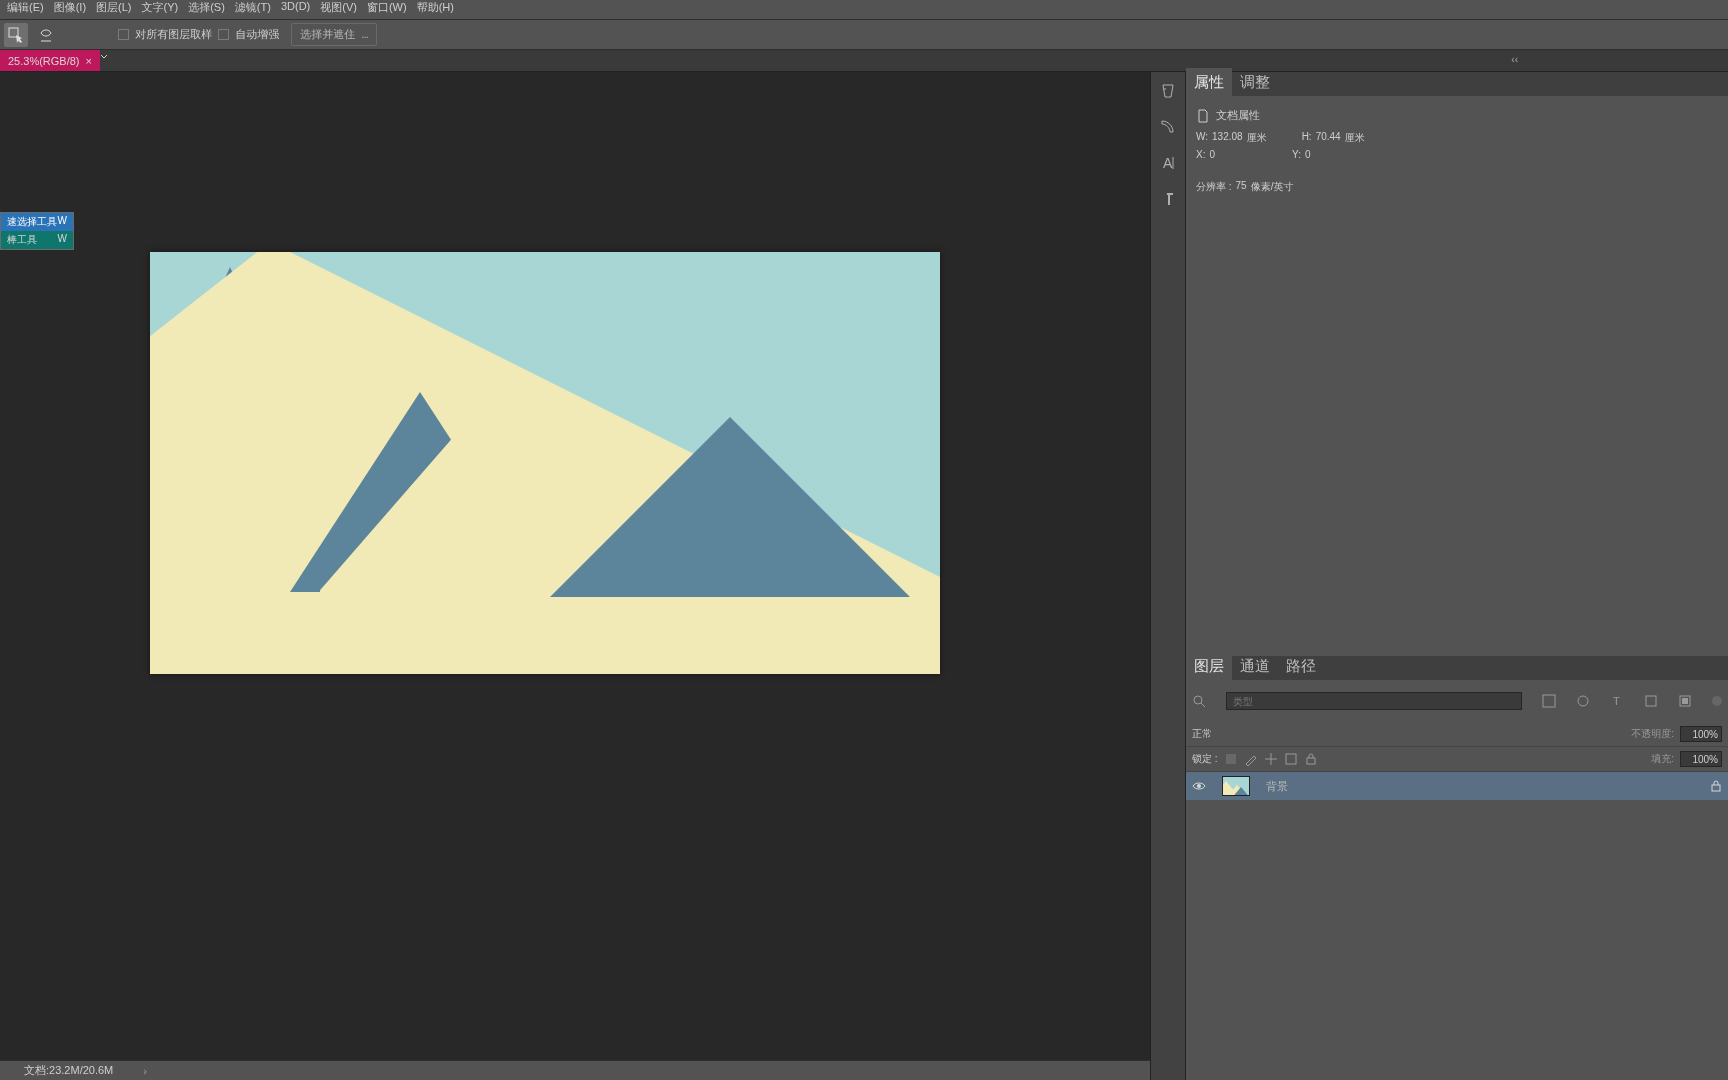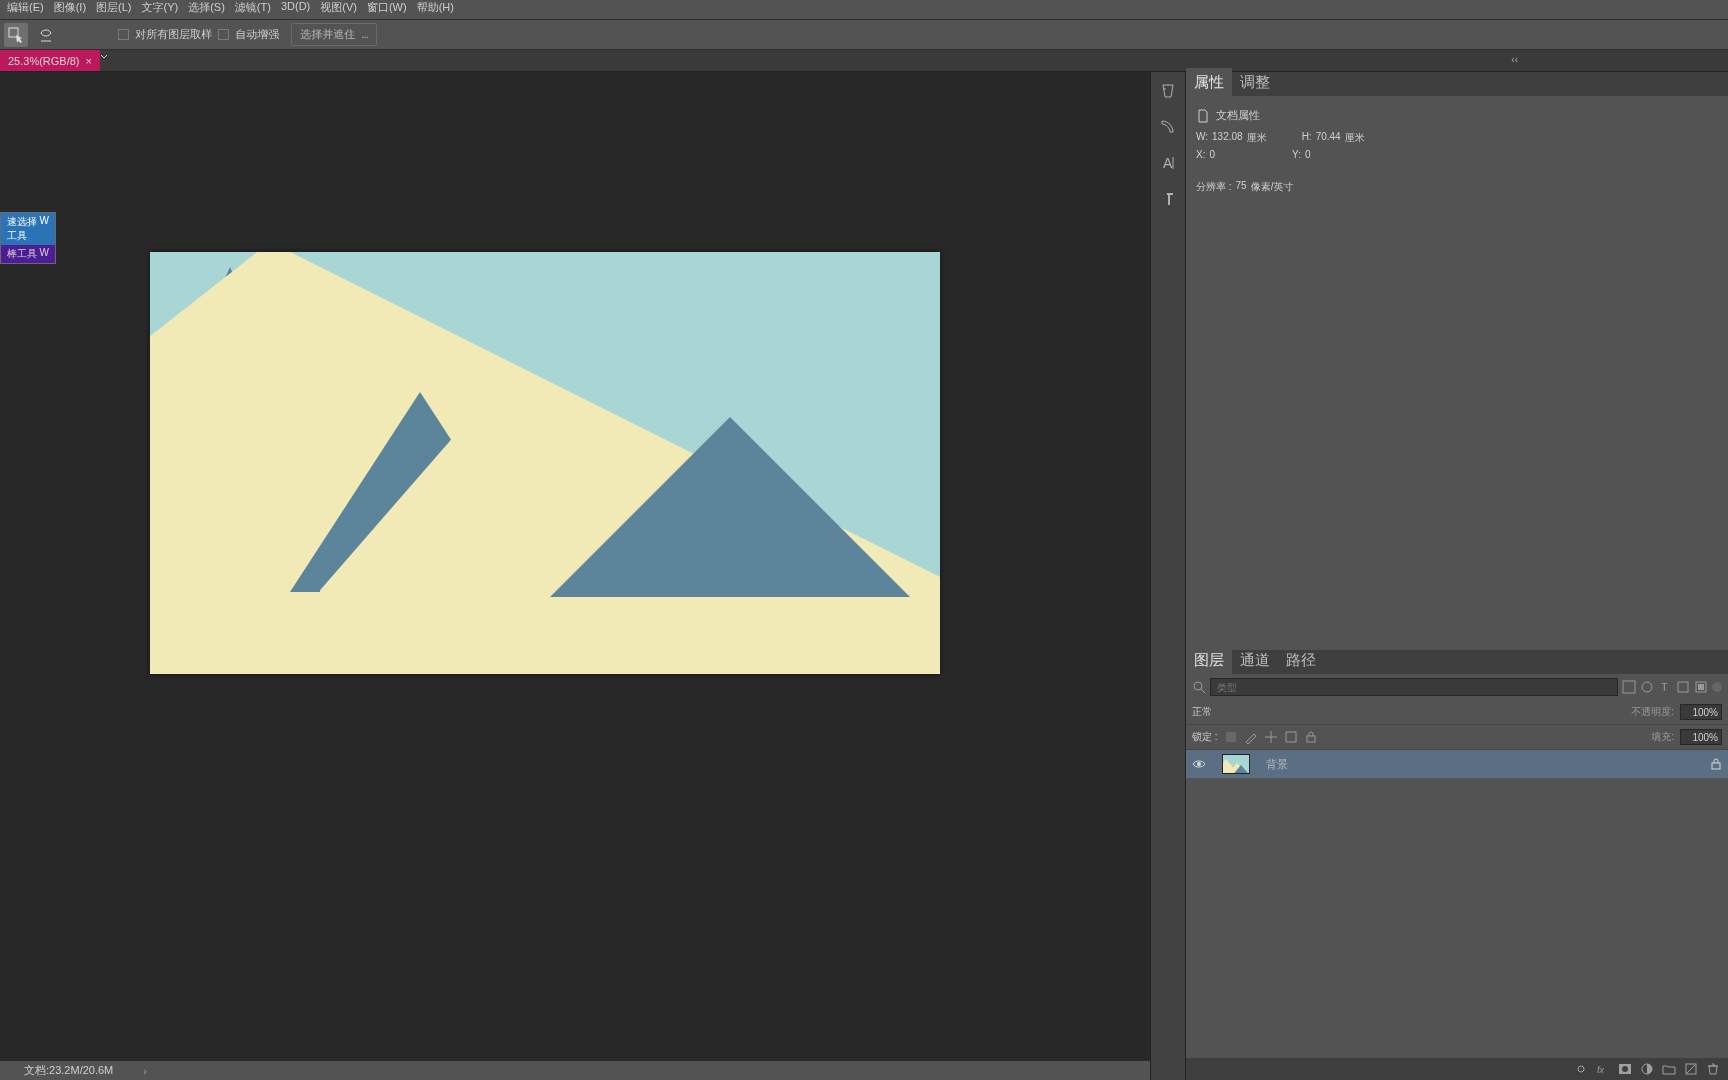--- a/index.html
+++ b/index.html
@@ -23,21 +23,21 @@
 .tabbar { height: 22px; background: #3a3a3a; display: flex; align-items: center; border-bottom: 1px solid #222; }
 .tabbar .tab { padding: 0 8px; height: 100%; display: flex; align-items: center; gap: 6px; background: #be185d; color: #d8d8d8; }
 .tabbar .close { cursor: pointer; }
 
 
 .main { position: absolute; top: 72px; bottom: 0; left: 0; right: 0; display: flex; }
 .canvaswrap { flex: 0 0 1150px; background: #282828; position: relative; overflow: hidden; }
 .canvas { position: absolute; left: 150px; top: 180px; width: 790px; height: 422px; background: #a7d6d4; box-shadow: 0 0 6px rgba(0,0,0,0.5); overflow: hidden; }
 
 
-.toolfly { position: absolute; left: 0; top: 140px; width: 56px; background: #4c1d95; border: 1px solid #6a6a6a; }
+.toolfly { position: absolute; left: 0; top: 140px; width: 74px; background: #0f766e; border: 1px solid #6a6a6a; }
 .toolfly .row { display: flex; justify-content: space-between; padding: 2px 6px; font-size: 10px; color: #d8d8d8; }
 .toolfly .row.hl { background: #2b73b7; color: #fff; }
 
 
 .tri { position: absolute; }
 
 
 .statusbar { position: absolute; left: 0; right: 0; bottom: 0; height: 20px; background: #535353; display: flex; align-items: center; padding-left: 24px; color: #cfcfcf; border-top: 1px solid #2d2d2d; }
 .statusbar .divchev { margin-left: 30px; opacity: .6; }
 
@@ -52,21 +52,21 @@
 .tabs .ptab { padding: 4px 8px; font-size: 15px; color: #bcbcbc; border-top: 1px solid transparent; }
 .tabs .ptab.active { background: #535353; color: #e2e2e2; }
 
 .ppanel { padding: 12px 10px; color: #cfcfcf; background: #535353; }
 .ppanel .hrow { display: flex; align-items: center; gap: 6px; margin-bottom: 8px; }
 .dimrow { display: flex; gap: 35px; margin: 4px 0; font-size: 10px; }
 .dimrow span { display: inline-flex; gap: 4px; }
 
 .spacer { flex: 1; }
 
-.layersfilter { display: flex; align-items: center; gap: 4px; padding: 4px 6px; }
+.layersfilter { display: flex; align-items: center; gap: 20px; padding: 12px 6px; }
 .layersfilter input { flex: 1; background: #3a3a3a; border: 1px solid #262626; height: 18px; color: #cfcfcf; padding: 0 6px; font-size: 10px; }
 .ficon { width: 14px; height: 14px; fill: #999; }
 
 .layrow { display: flex; align-items: center; gap: 6px; padding: 4px 6px; font-size: 10px; border-bottom: 1px solid #454545; }
 .layrow .lbl { color: #cfcfcf; text-align: right; }
 .layrow .r { margin-left: auto; color: #9a9a9a; }
 .layrow input { background: #3a3a3a; border: 1px solid #262626; width: 42px; height: 16px; color: #cfcfcf; font-size: 10px; text-align: right; padding-right: 3px; }
 
 .layer-item { display: flex; align-items: center; height: 28px; background: #5a6f83; padding: 0 6px; gap: 16px; }
 .layer-item .thumb { width: 28px; height: 20px; background: #a7d6d4; position: relative; overflow: hidden; border: 1px solid #222; }
@@ -312,41 +312,15 @@
         </div>
         <span>背景</span>
         <svg class="lockicn" viewBox="0 0 12 12">
             <rect x="2" y="5" width="8" height="6" fill="none" stroke="#d8d8d8"></rect>
             <path d="M4 5V3a2 2 0 014 0v2" fill="none" stroke="#d8d8d8"></path>
           </svg>
       </div>
 
       <div style="height:280px"></div>
 
-      <div class="layersfoot">
-        <svg class="ficn" viewBox="0 0 14 14">
-            <path d="M4 7a3 3 0 016 0 3 3 0 01-6 0" fill="none" stroke="#a0a0a0"></path>
-          </svg>
-        <svg class="ficn" viewBox="0 0 14 14">
-            <text x="1" y="11" font-size="9" font-style="italic" fill="#a0a0a0">fx</text>
-          </svg>
-        <svg class="ficn" viewBox="0 0 14 14">
-            <rect x="1" y="2" width="12" height="10" fill="#a0a0a0"></rect>
-            <circle cx="7" cy="7" r="3" fill="#3f3f3f"></circle>
-          </svg>
-        <svg class="ficn" viewBox="0 0 14 14">
-            <circle cx="7" cy="7" r="5" fill="none" stroke="#a0a0a0"></circle>
-            <path d="M7 2a5 5 0 010 10z" fill="#a0a0a0"></path>
-          </svg>
-        <svg class="ficn" viewBox="0 0 14 14">
-            <path d="M1 4h4l1 1h7v7H1z" fill="none" stroke="#a0a0a0"></path>
-          </svg>
-        <svg class="ficn" viewBox="0 0 14 14">
-            <rect x="2" y="2" width="10" height="10" fill="none" stroke="#a0a0a0"></rect>
-            <path d="M3 11l8-8" stroke="#a0a0a0"></path>
-          </svg>
-        <svg class="ficn" viewBox="0 0 14 14">
-            <path d="M3 4h8l-1 8H4z M2 4h10 M6 2h2v2" fill="none" stroke="#a0a0a0"></path>
-          </svg>
-      </div>
     </div>
   </div>
 </div>
 
 </body></html>

